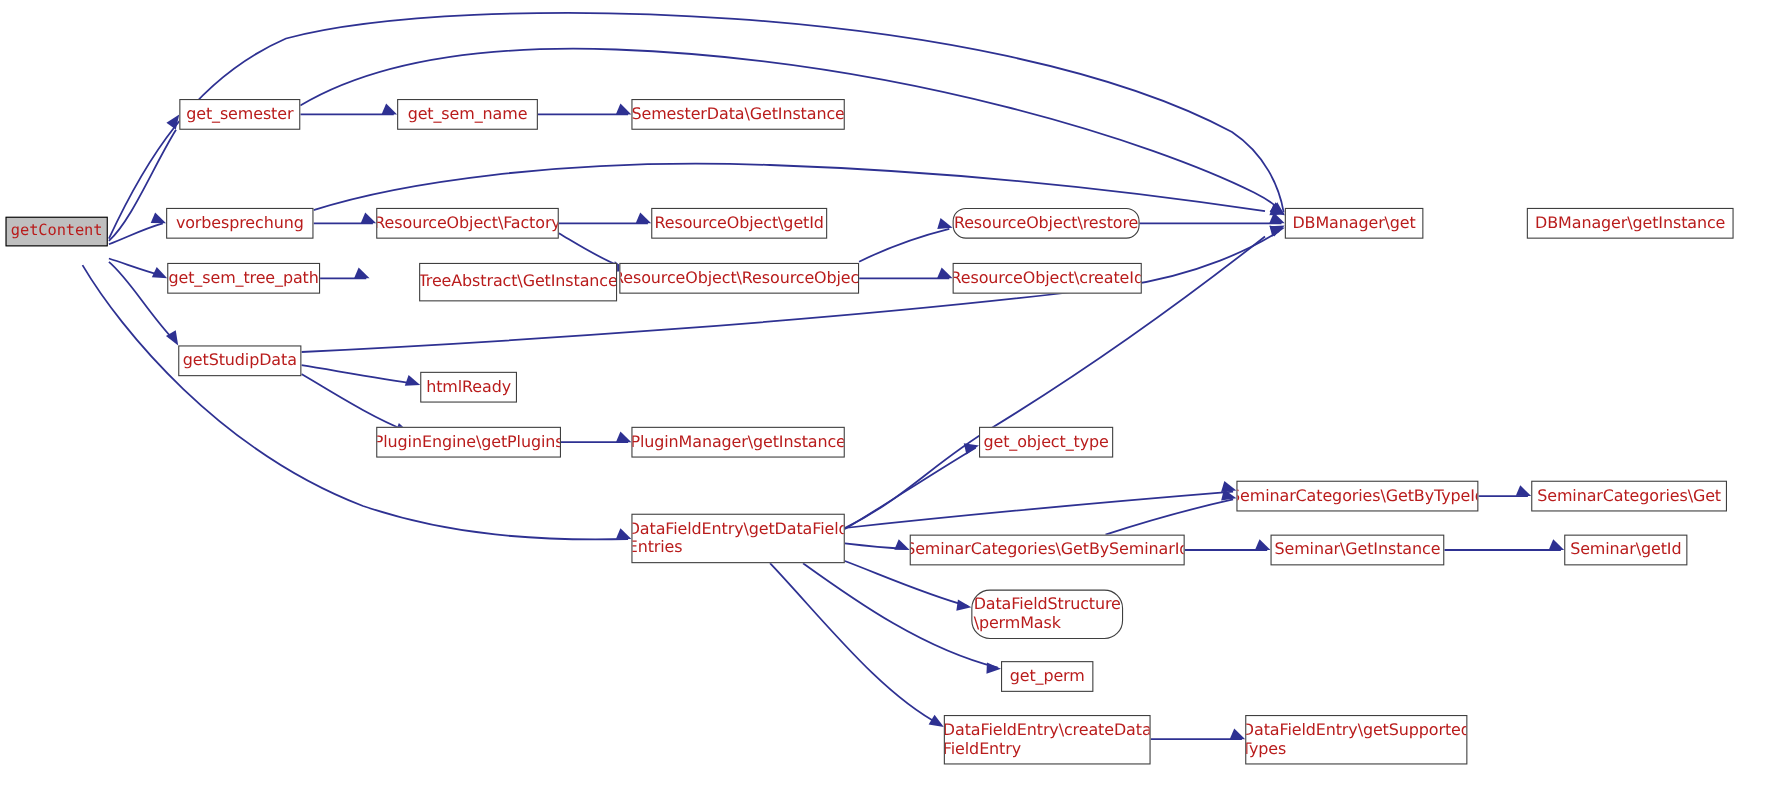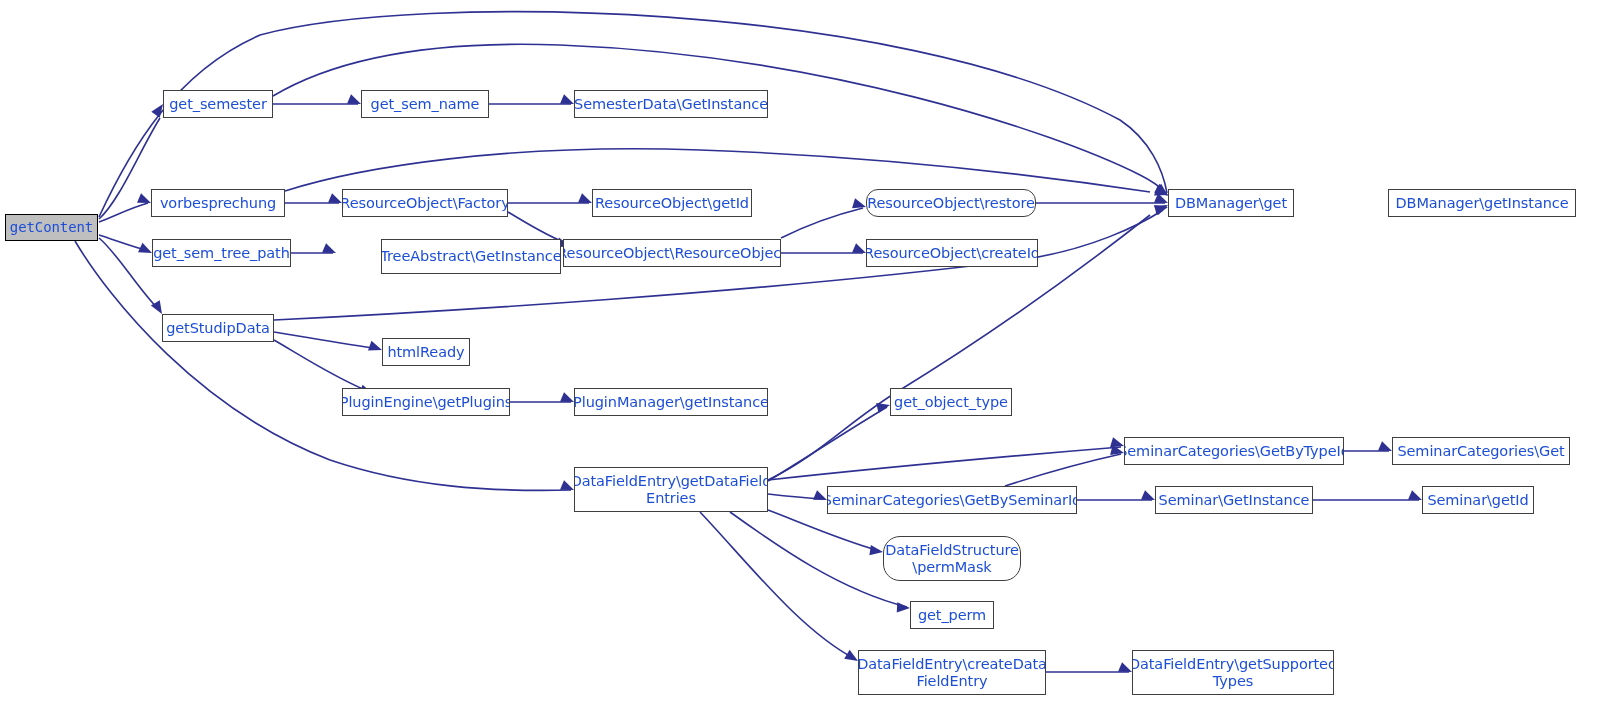--- a/index.html
+++ b/index.html
@@ -30,25 +30,25 @@
   }
   .edge-head {
     fill: #2e3192;
     stroke: none;
   }
   .node-box {
     position: absolute;
     box-sizing: border-box;
     border: 1.4px solid #3f3f3f;
     background: #ffffff;
-    color: #1d4ed8;
+    color: #b91c1c;
     display: flex;
     align-items: center;
     justify-content: center;
-    text-align: center;
+    text-align: left;
     font-size: 14.5px;
     line-height: 1.15;
     letter-spacing: -0.1px;
     white-space: pre-line;
     overflow: hidden;
   }
   .node-box.root {
     background: #bfbfbf;
     border-color: #000000;
     font-family: "DejaVu Sans Mono", monospace;
@@ -187,21 +187,21 @@
       <g>
         <path class="edge-path" d="M 1313,500 L 1419,500" stroke="#2e3192"></path>
         <polygon class="edge-head" fill="#2e3192" points="1422,500 1408.0008437229028,499.74776294996224 1412.0366365235075,490.1627550485263"></polygon>
       </g>
       <g>
         <path class="edge-path" d="M 1046,672 L 1129,672" stroke="#2e3192"></path>
         <polygon class="edge-head" fill="#2e3192" points="1132,672 1118.0008437229028,671.7477629499622 1122.0366365235075,662.1627550485264"></polygon>
       </g>
     </svg>
   <div id="node-layer">
-      <div class="node-box root" style="left: 5px; top: 214px; width: 93px; height: 27px;"><span>getContent</span></div>
+      <div class="node-box root" style="left: 5px; top: 197px; width: 93px; height: 27px;"><span>getContent</span></div>
       <div class="node-box" style="left: 163px; top: 90px; width: 110px; height: 28px;"><span>get_semester</span></div>
       <div class="node-box" style="left: 361px; top: 90px; width: 128px; height: 28px;"><span>get_sem_name</span></div>
       <div class="node-box" style="left: 574px; top: 90px; width: 194px; height: 28px;"><span>SemesterData\GetInstance</span></div>
       <div class="node-box" style="left: 151px; top: 189px; width: 134px; height: 28px;"><span>vorbesprechung</span></div>
       <div class="node-box" style="left: 342px; top: 189px; width: 166px; height: 28px;"><span>ResourceObject\Factory</span></div>
       <div class="node-box" style="left: 592px; top: 189px; width: 160px; height: 28px;"><span>ResourceObject\getId</span></div>
       <div class="node-box" style="left: 866px; top: 189px; width: 170px; height: 28px; border-radius: 12px;"><span>ResourceObject\restore</span></div>
       <div class="node-box" style="left: 1168px; top: 189px; width: 126px; height: 28px;"><span>DBManager\get</span></div>
       <div class="node-box" style="left: 1388px; top: 189px; width: 188px; height: 28px;"><span>DBManager\getInstance</span></div>
       <div class="node-box" style="left: 152px; top: 239px; width: 139px; height: 28px;"><span>get_sem_tree_path</span></div>

